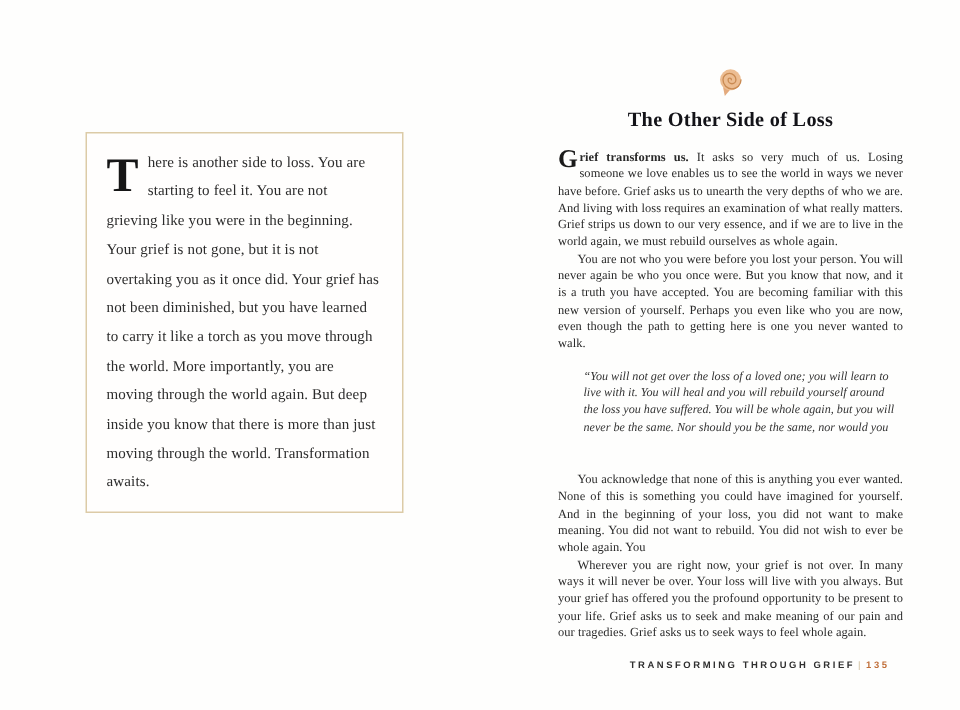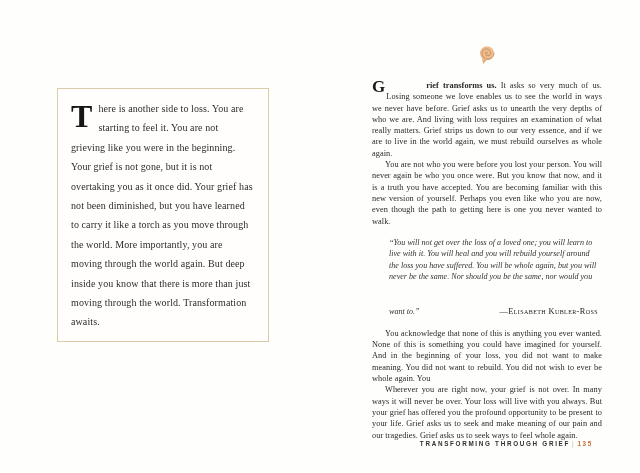--- a/index.html
+++ b/index.html
@@ -63,21 +63,21 @@
   }
   .body-text p.indent { text-indent: 13px; }
   .drop-cap-g {
     float: left;
     font-weight: 700;
     font-size: 17px;
     line-height: 14px;
     margin-right: 1px;
     color: #1a1a1a;
   }
-  .lead-bold { font-weight: 700; margin-left: 40px; }
+  .lead-bold { font-weight: 700; }
 
   .blockquote {
     margin: 10px 4px 24px 17px;
     font-style: italic;
     font-size: 8.1px;
     line-height: 11.4px;
     color: #333;
     text-align: left;
   }
   .quote-last-line {
@@ -128,31 +128,28 @@
   <div class="right-col">
 
     <div class="ornament">
       <svg width="18" height="21" viewBox="0 0 18 21" aria-hidden="true">
         <path d="M4 13 L5.2 19 L8.5 15.2 Z" fill="#e4ab7e"></path>
         <circle cx="9" cy="8.2" r="7" fill="#ecbd92"></circle>
         <path d="M9.6 8.2 a1.1 1.1 0 1 0 -2.2 0 a2.6 2.6 0 1 0 5.2 0 a4.3 4.3 0 1 0 -8.6 0 a6 6 0 1 0 12 0" fill="none" stroke="#c98a52" stroke-width="0.9" stroke-linecap="round"></path>
       </svg>
     </div>
 
+    <div class="chapter-title">The Other Side of Loss</div>
 
     <div class="body-text">
       <p><span class="drop-cap-g">G</span><span class="lead-bold">rief transforms us.</span><span> It asks so very much of us. Losing someone we love enables us to see the world in ways we never have before. Grief asks us to unearth the very depths of who we are. And living with loss requires an examination of what really matters. Grief strips us down to our very essence, and if we are to live in the world again, we must rebuild ourselves as whole again.</span></p>
 
       <p class="indent">You are not who you were before you lost your person. You will never again be who you once were. But you know that now, and it is a truth you have accepted. You are becoming familiar with this new version of yourself. Perhaps you even like who you are now, even though the path to getting here is one you never wanted to walk.</p>
 
       <div class="blockquote">“You will not get over the loss of a loved one; you will learn to live with it. You will heal and you will rebuild yourself around the loss you have suffered. You will be whole again, but you will never be the same. Nor should you be the same, nor would you</div>
-      <div class="quote-last-line">
-        <span class="quote-last">want to.”</span>
-        <span class="quote-attrib">—Elisabeth Kubler-Ross</span>
-      </div>
 
       <p class="indent">You acknowledge that none of this is anything you ever wanted. None of this is something you could have imagined for yourself. And in the beginning of your loss, you did not want to make meaning. You did not want to rebuild. You did not wish to ever be whole again. You</p>
       <p class="indent">Wherever you are right now, your grief is not over. In many ways it will never be over. Your loss will live with you always. But your grief has offered you the profound opportunity to be present to your life. Grief asks us to seek and make meaning of our pain and our tragedies. Grief asks us to seek ways to feel whole again.</p>
     </div>
   </div>
 
   <div class="running-footer">
     <span>TRANSFORMING THROUGH GRIEF</span><span class="footer-sep">|</span><span class="footer-pagenum">135</span>
   </div>
 

